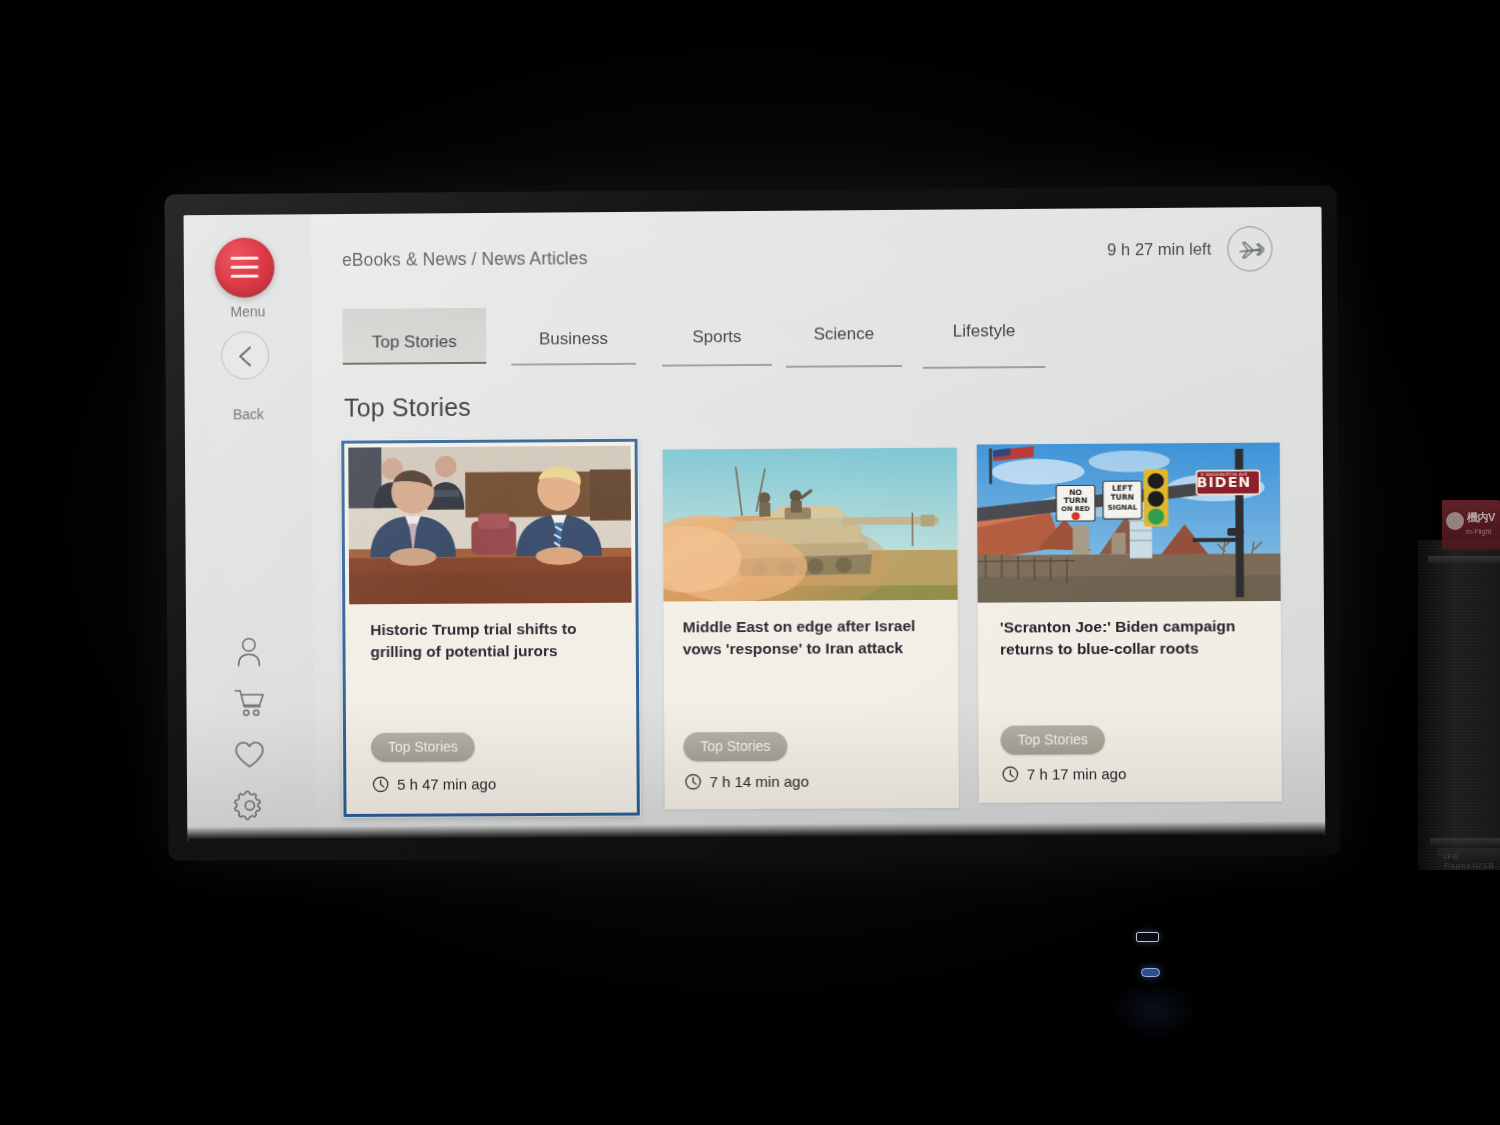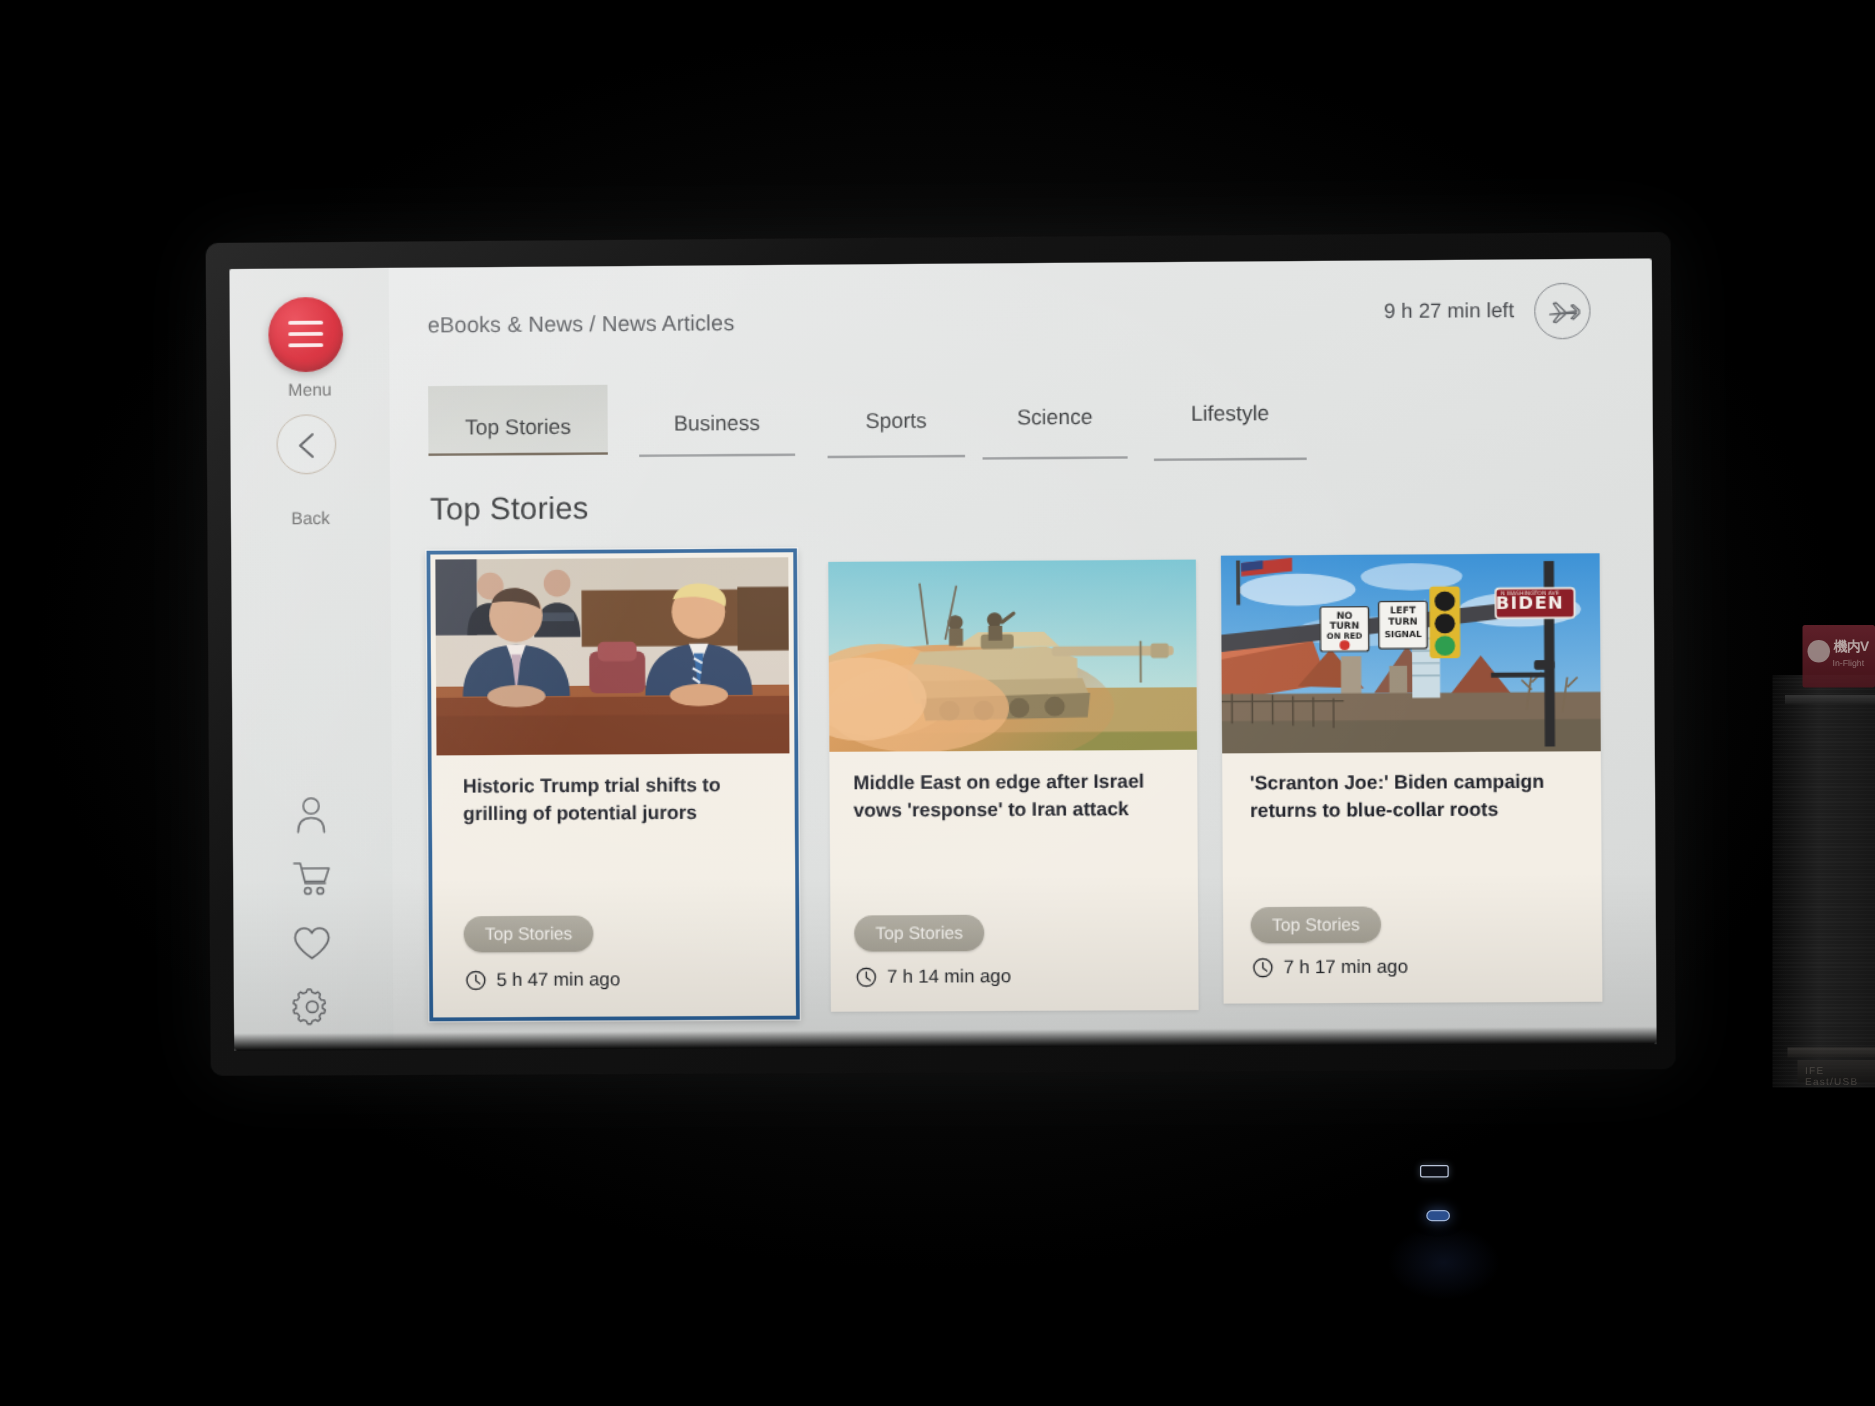--- a/index.html
+++ b/index.html
@@ -389,21 +389,21 @@
   <div id="cabin-shelf-top"></div>
   <div id="cabin-shelf-bottom"></div>
 
   <div id="placard">
     <div class="pl-badge"></div>
     <div class="pl-txt">機内V</div>
     <div class="pl-sub">In-Flight</div>
   </div>
 
   <div id="cabin-label">
-    <div class="cl-txt">IFE East/USB</div>
+    <div class="cl-txt">IFE Phone/USB</div>
   </div>
 
   <div id="led-glow"></div>
   <div class="port" id="port-usb-a"></div>
   <div class="port" id="port-usb-c"></div>
 
   <div id="monitor">
     <div id="bezel-inner"></div>
 
     <div id="screen">

